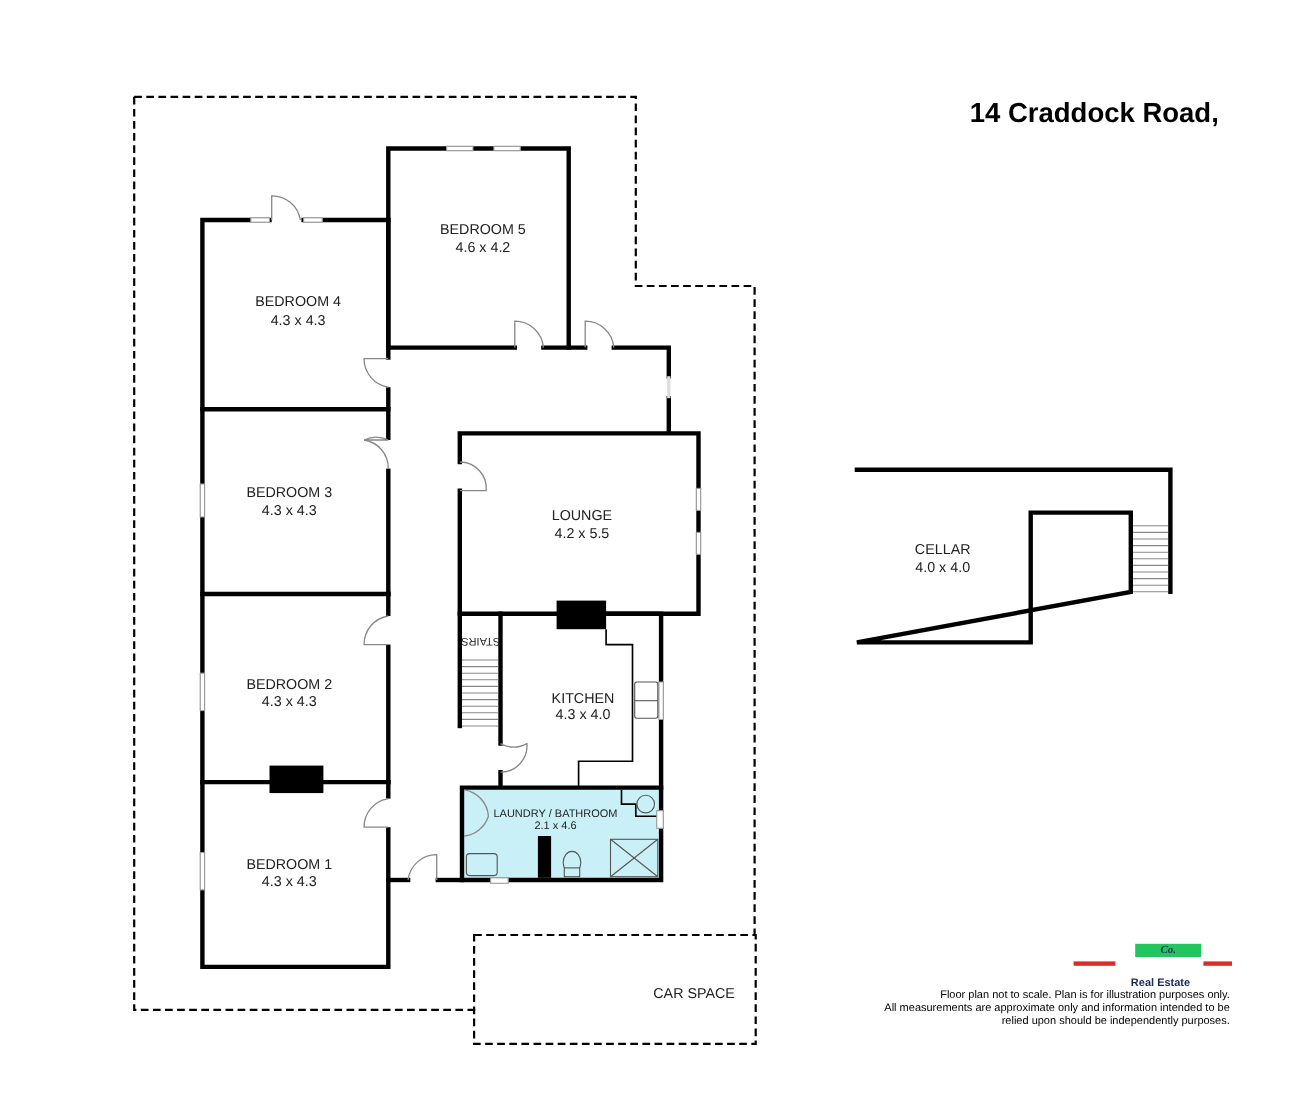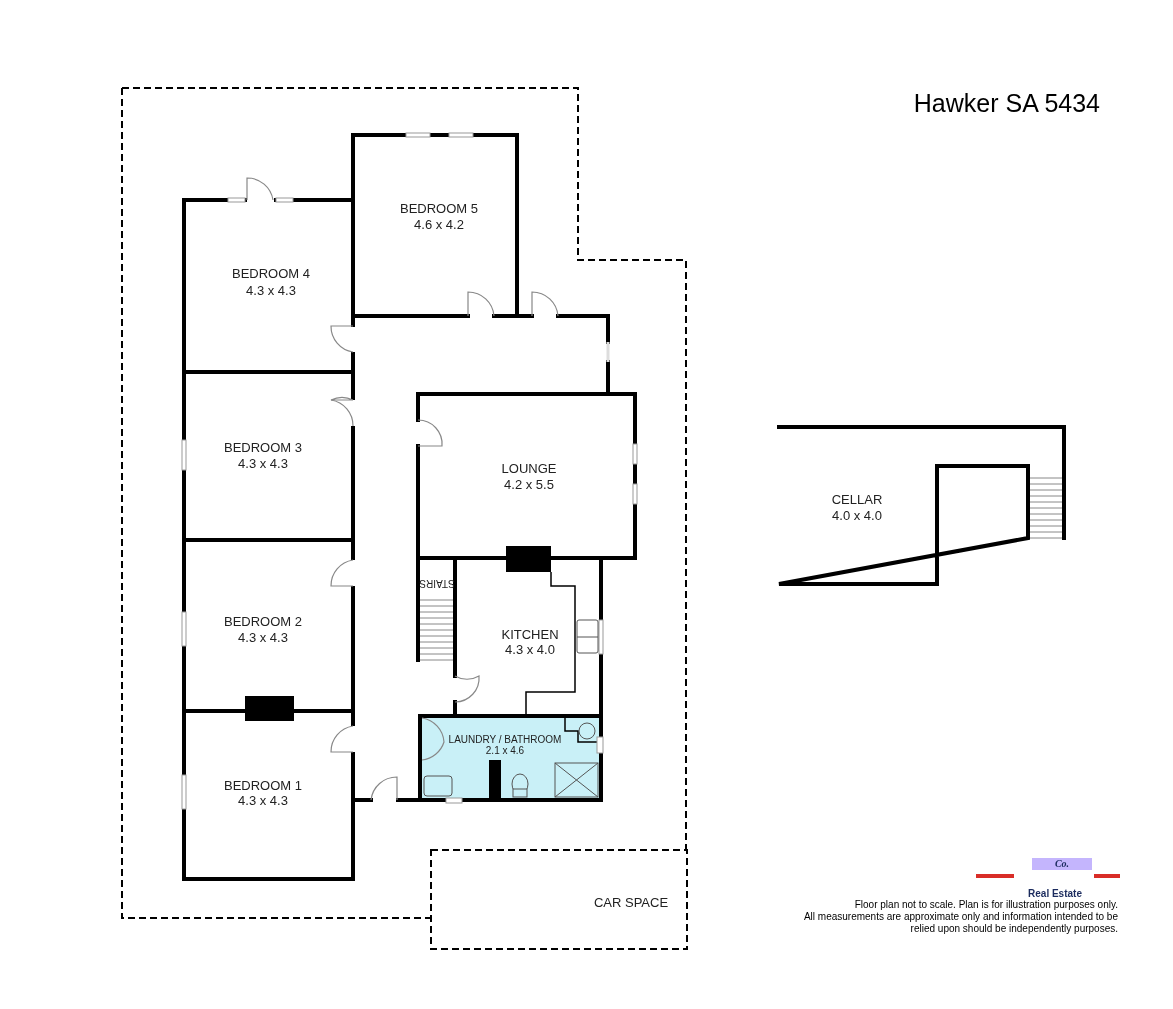--- a/index.html
+++ b/index.html
@@ -15,21 +15,21 @@
     .room-label-sm { font-family: "Liberation Sans", sans-serif; font-size: 10px; fill: #222; text-anchor: middle; }
     .fixture { fill: #fff; stroke: #555; stroke-width: 1; }
     .fixture-blue { fill: #c9f0f7; stroke: #555; stroke-width: 1; }
 
     .address { position: absolute; right: 65px; top: 88px; text-align: right; color: #000; }
     .address .line1 { font-weight: bold; font-size: 25px; line-height: 30px; }
     .address .line2 { font-size: 25px; line-height: 30px; margin-right: 8px; }
 
     .logo { position: absolute; left: 976px; top: 836px; width: 144px; height: 44px; }
     .logo .brand { position: absolute; left: 0; top: -4px; width: 144px; font-family: "Liberation Serif", serif; font-style: italic; font-weight: bold; font-size: 38px; color: #1b2b5e; letter-spacing: -1px; line-height: 38px; }
-    .logo .co { position: absolute; left: 56px; top: 22px; width: 60px; height: 12px; background: #c4b5fd; color: #1b2b5e; font-size: 10px; font-weight: bold; font-style: italic; text-align: center; line-height: 12px; font-family: "Liberation Serif", serif; }
+    .logo .co { position: absolute; left: 56px; top: 22px; width: 60px; height: 12px; background: #22c55e; color: #1b2b5e; font-size: 10px; font-weight: bold; font-style: italic; text-align: center; line-height: 12px; font-family: "Liberation Serif", serif; }
     .logo .bar-left { position: absolute; left: 0; top: 38px; width: 38px; height: 4px; background: #d92d27; }
     .logo .bar-right { position: absolute; right: 0; top: 38px; width: 26px; height: 4px; background: #d92d27; }
     .logo .sub { position: absolute; left: 40px; top: 33px; width: 78px; font-size: 10px; font-weight: bold; color: #1b2b5e; text-align: center; line-height: 12px; margin-top: 19px; }
 
     .disclaimer { position: absolute; right: 55px; top: 899px; text-align: right; font-size: 10px; line-height: 12px; color: #000; }
   </style>
 </head>
 <body>
 
 <svg width="1173" height="1009" viewBox="0 0 1173 1009">
@@ -189,21 +189,21 @@
   <text class="room-label-sm" x="505" y="743">LAUNDRY / BATHROOM</text>
   <text class="room-label-sm" x="505" y="754">2.1 x 4.6</text>
 
   <text class="room-label" x="857" y="504">CELLAR</text>
   <text class="room-label" x="857" y="520">4.0 x 4.0</text>
 
   <text class="room-label" x="631" y="907">CAR SPACE</text>
 </svg>
 
 <div class="address">
-  <div class="line2">Hawker SA 5434</div>
+  <div class="line1">14 Craddock Road,</div>
 </div>
 
 <div class="logo">
   <div class="co">Co.</div>
   <div class="bar-left"></div>
   <div class="sub">Real Estate</div>
   <div class="bar-right"></div>
 </div>
 
 <div class="disclaimer">

